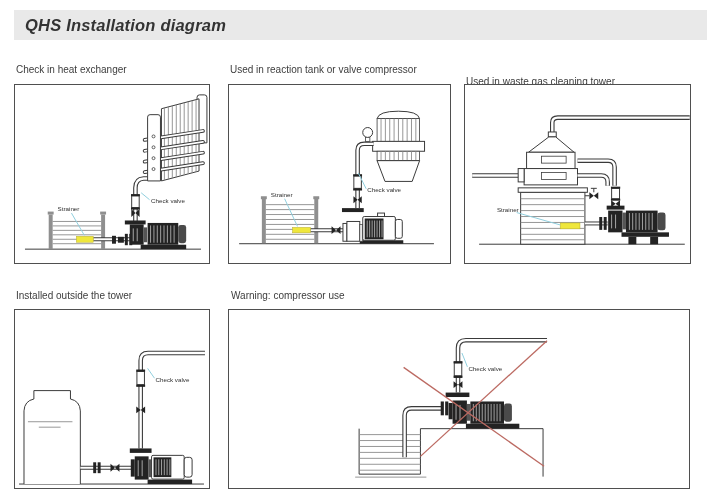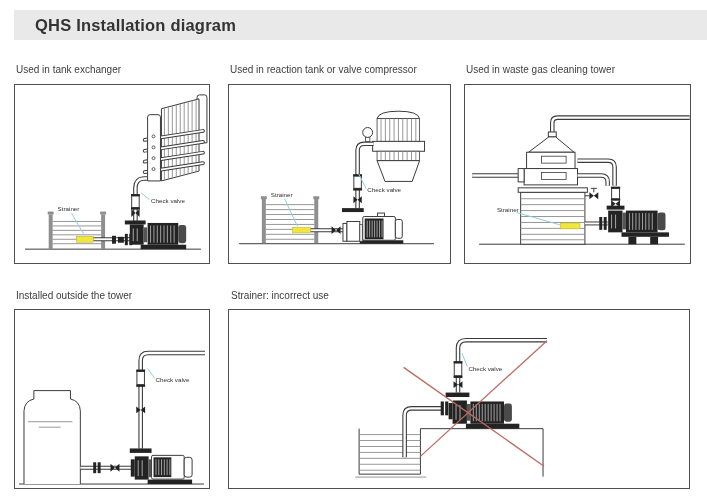--- a/index.html
+++ b/index.html
@@ -6,21 +6,21 @@
     --title-bar-bg:#e9e9e9; --title-text:#333333; --caption-text:#3d3d3d;
     --panel-border:#4f4f4f; --line:#3a3a3a; --strainer-highlight:#efe73c;
     --leader-line:#8fcede; --warning-cross:#bc6a62;
   }
   html,body{margin:0;padding:0;background:#fff;}
   #stage{position:relative;width:707px;height:500px;background:#fff;overflow:hidden;
          font-family:"Liberation Sans",sans-serif;}
   #titlebar{position:absolute;left:14px;top:10px;width:693px;height:30px;
             background:var(--title-bar-bg);}
   #titlebar .t{font-size:16.5px;font-weight:600;color:var(--title-text);
-               line-height:30px;padding-left:21px;letter-spacing:.2px;}
+               line-height:30px;padding-left:11px;letter-spacing:.2px;font-style:italic;}
   .caption{position:absolute;font-size:10px;color:var(--caption-text);white-space:nowrap;}
   .panel{position:absolute;background:#fff;border:1px solid var(--panel-border);box-sizing:border-box;}
   #p1{left:14px;top:84px;width:196px;height:180px;}
   #p2{left:228px;top:84px;width:223px;height:180px;}
   #p3{left:464px;top:84px;width:227px;height:180px;}
   #p4{left:14px;top:309px;width:196px;height:180px;}
   #p5{left:228px;top:309px;width:462px;height:180px;}
   .panel svg{display:block;width:100%;height:100%;}
   
   .w{fill:#fff;stroke:#3a3a3a;stroke-width:1;}
@@ -44,25 +44,25 @@
 </style>
 </head>
 <body>
 
 <div id="stage">
 
   <div id="titlebar">
     <div class="t">QHS Installation diagram</div>
   </div>
 
-  <div class="caption" style="left:16px;top:64px">Used in tank exchanger</div>
+  <div class="caption" style="left:16px;top:64px">Check in heat exchanger</div>
   <div class="caption" style="left:230px;top:64px">Used in reaction tank or valve compressor</div>
-  <div class="caption" style="left:466px;top:64px">Used in waste gas cleaning tower</div>
+  <div class="caption" style="left:466px;top:76px">Used in waste gas cleaning tower</div>
   <div class="caption" style="left:16px;top:290px">Installed outside the tower</div>
-  <div class="caption" style="left:231px;top:290px">Strainer: incorrect use</div>
+  <div class="caption" style="left:231px;top:290px">Warning: compressor use</div>
 
   <div id="p1" class="panel">
     <svg viewBox="0 0 196 180">
       <line class="ln" x1="10" y1="166" x2="188" y2="166"></line>
       <g>
         <path class="w" d="M184,58.5 V12.5 Q184,10 186.5,10 H191.5 Q194,10 194,12.5 V58.5 Z"></path>
         <polygon class="w" points="148,24 186,14 186,87 148,97"></polygon>
         <path class="lt" d="M151,23.2V96.2 M155,22.2V95.2 M159,21.1V94.1 M163,20.1V93.1 M167,19V92 M171,18V91 M175,16.9V89.9 M179,15.8V88.8 M183,14.8V87.8"></path>
         <g>
           <path class="to" d="M131,55.5 L190,46.5"></path>

